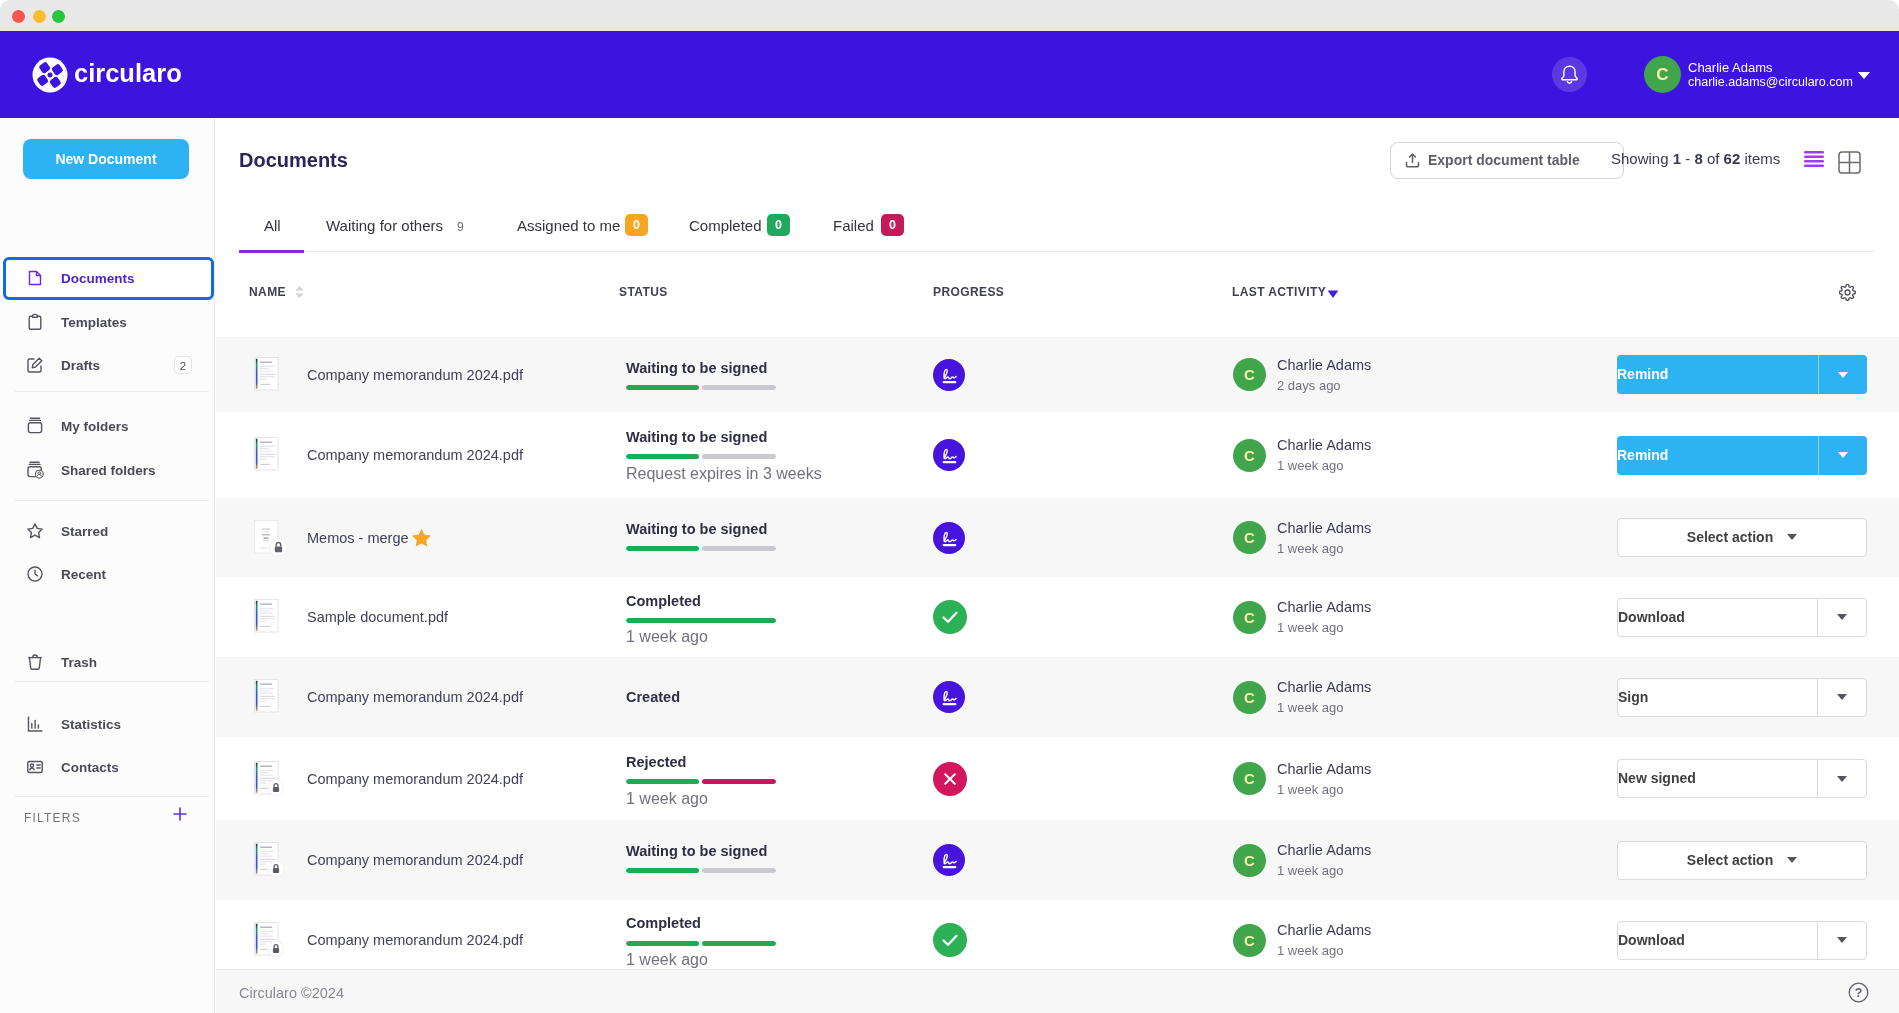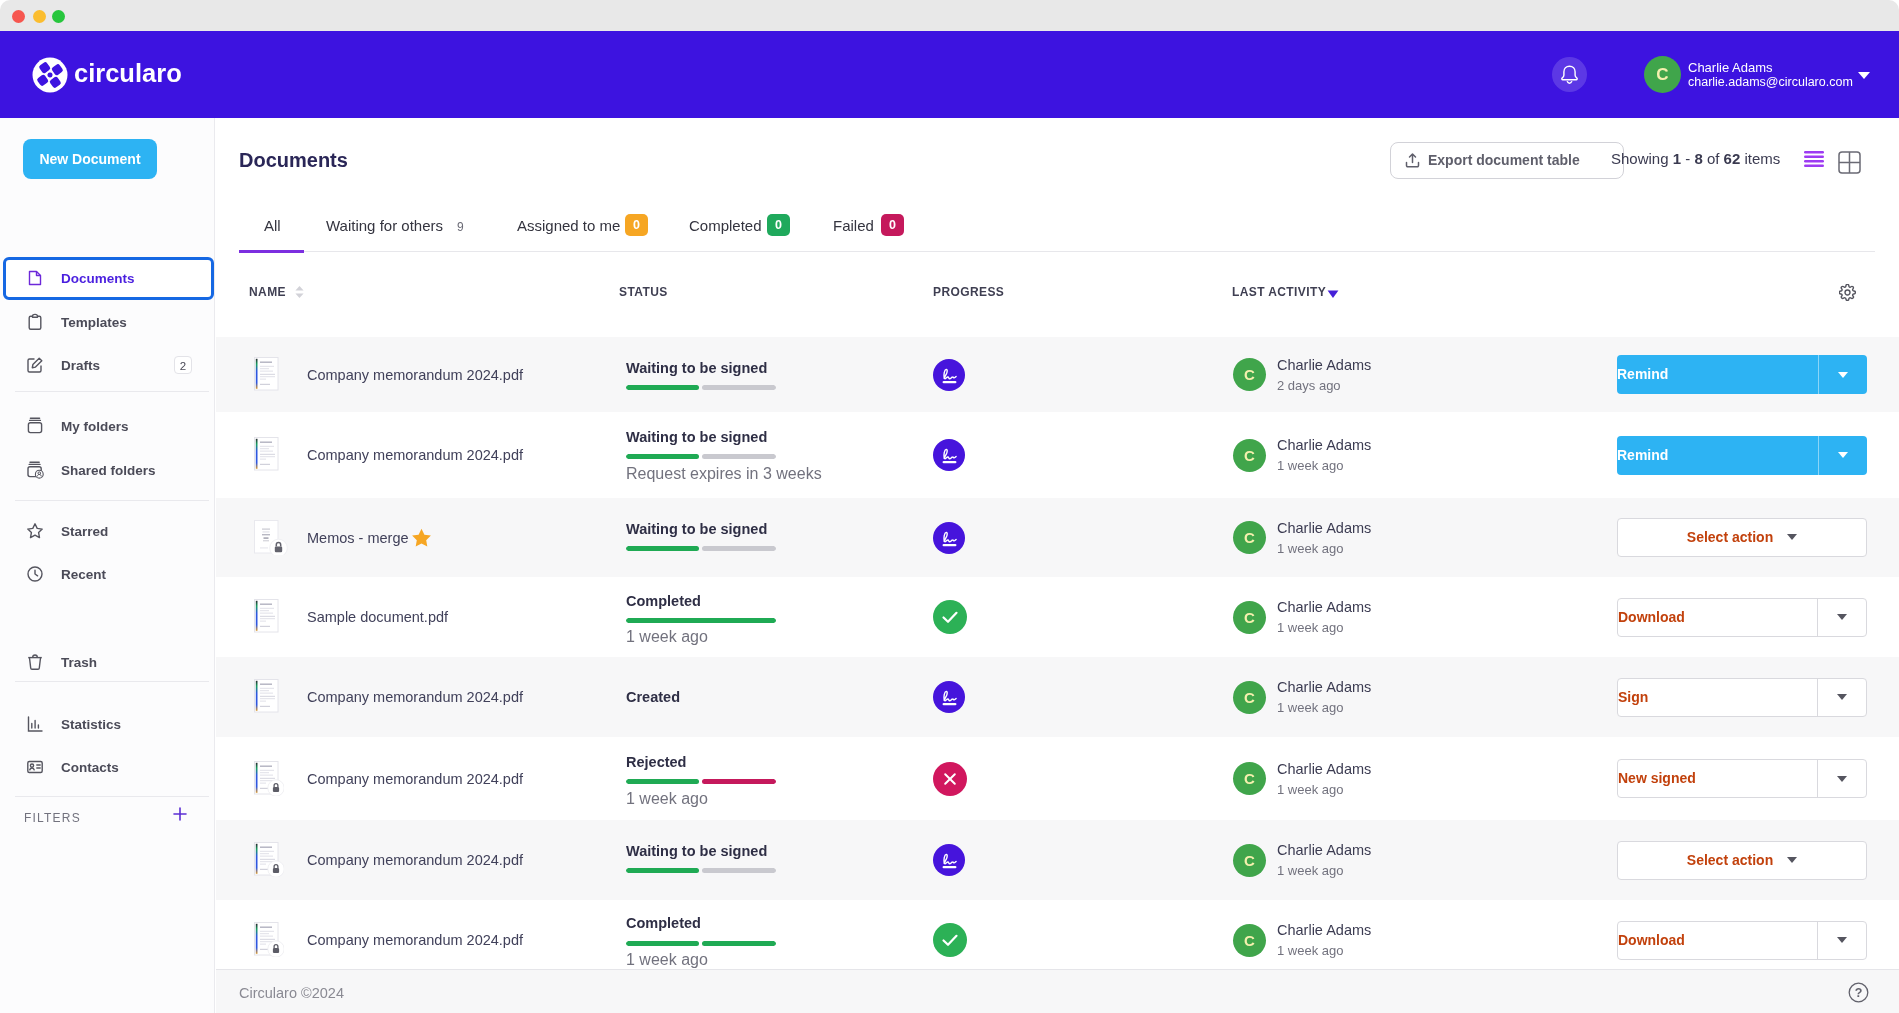--- a/index.html
+++ b/index.html
@@ -13,21 +13,21 @@
 #logotext{position:absolute;left:74px;top:28px;font-size:25.5px;font-weight:bold;color:#fff;letter-spacing:0px}
 #search{position:absolute;left:240px;top:23px;width:567px;height:41px;background:rgba(255,255,255,0.14);border-radius:6px}
 #search .capzone{position:absolute;right:0;top:0;width:45px;height:41px;background:rgba(255,255,255,0.07);border-left:1px solid rgba(255,255,255,0.18);border-radius:0 6px 6px 0}
 #search .placeholder{position:absolute;left:46px;top:13.5px;font-size:13.5px;color:#cac4f2}
 #bellwrap{position:absolute;left:1552px;top:26px;width:35px;height:35px;border-radius:50%;background:rgba(255,255,255,0.16)}
 #avatar{position:absolute;left:1644px;top:25px;width:37px;height:37px;border-radius:50%;background:#40a54b;color:#f5f0ae;font-size:17px;font-weight:bold;text-align:center;line-height:37px}
 #hname{position:absolute;left:1688px;top:28.5px;font-size:13px;color:#fff}
 #hmail{position:absolute;left:1688px;top:44px;font-size:12.5px;color:#fff}
 
 #sidebar{position:absolute;left:0;top:118px;width:215px;height:895px;background:#fcfcfd;border-right:1px solid #eaeaee}
-#newdoc{position:absolute;left:23px;top:21px;width:134px;height:40px;background:#2db3f3;border-radius:8px;color:#fff;font-size:14px;font-weight:bold;text-align:center;line-height:40px}
+#newdoc{position:absolute;left:23px;top:21px;width:166px;height:40px;background:#2db3f3;border-radius:8px;color:#fff;font-size:14px;font-weight:bold;text-align:center;line-height:40px}
 .sitem{position:absolute;left:0;width:215px;height:36px}
 .sitem .sic{position:absolute;left:26px;top:50%;margin-top:-9px;width:18px;height:18px}
 .sitem .slb{position:absolute;left:61px;top:50%;transform:translateY(-50%);font-size:13.5px;font-weight:bold;color:#4b4b58}
 #activebox{position:absolute;left:3px;top:139px;width:211px;height:43px;border:3px solid #1668e3;border-radius:6px;background:#fff}
 .sdiv{position:absolute;left:15px;width:194px;height:1px;background:#e9e9ed}
 #draftbadge{position:absolute;left:174px;top:50%;transform:translateY(-50%);min-width:18px;height:18px;background:#fff;border:1px solid #e3e3e8;border-radius:4px;font-size:11.5px;color:#4b4b58;text-align:center;line-height:18px;padding:0 3px}
 #filters{position:absolute;left:24px;top:693px;font-size:12px;letter-spacing:1.2px;color:#72727e}
 #filtplus{position:absolute;left:172px;top:688px;width:16px;height:16px}
 
 #main{position:absolute;left:216px;top:118px;width:1683px;height:895px;background:#fff}
@@ -53,21 +53,21 @@
 .status{position:absolute;left:410px;font-size:14.5px;font-weight:bold;color:#2e2e45;transform:translateY(-50%)}
 .pbar{position:absolute;left:410px;width:150px;height:5px;border-radius:3px;overflow:hidden}
 .pseg{position:absolute;top:0;height:5px;border-radius:3px}
 .psub{position:absolute;left:410px;font-size:16px;color:#72727e;transform:translateY(-50%)}
 .sigic{position:absolute;left:717px;top:50%;margin-top:-16px}
 .ravatar{position:absolute;left:1017px;top:50%;margin-top:-16.5px;width:33px;height:33px;border-radius:50%;background:#40a54b;color:#f5f0ae;font-size:15px;font-weight:bold;text-align:center;line-height:33px}
 .rname{position:absolute;left:1061px;font-size:14.5px;color:#3c3c52;transform:translateY(-50%)}
 .rtime{position:absolute;left:1061px;font-size:13px;color:#72727e;transform:translateY(-50%)}
 .btn{position:absolute;left:1401px;top:50%;margin-top:-19.5px;width:250px;height:39px;border-radius:4px;font-size:14px;font-weight:bold}
 .btn.blue{background:#2db3f3;color:#fff}
-.btn.outline{background:#fff;border:1px solid #d9d9de;color:#c2410c}
+.btn.outline{background:#fff;border:1px solid #d9d9de;color:#404040}
 .btn .main{position:absolute;left:0;top:0;bottom:0;width:201px;line-height:37px}
 .btn.blue .main{line-height:39px}
 .btn .carz{position:absolute;right:0;top:0;bottom:0;width:49px}
 .btn.blue .carz{border-left:1px solid rgba(255,255,255,0.45)}
 .btn.outline .carz{border-left:1px solid #d9d9de}
 .caret{position:absolute;left:50%;top:50%;margin:-3px 0 0 -5px;width:0;height:0;border-left:5px solid transparent;border-right:5px solid transparent;border-top:6px solid #fff}
 .caret.dark{border-top-color:#55555f}
 
 #footer{position:absolute;left:0;top:851px;width:1683px;height:44px;background:#f7f7f8;border-top:1px solid #e5e5e9}
 #footer .cpy{position:absolute;left:23px;top:15px;font-size:14.5px;color:#8a8a93}

